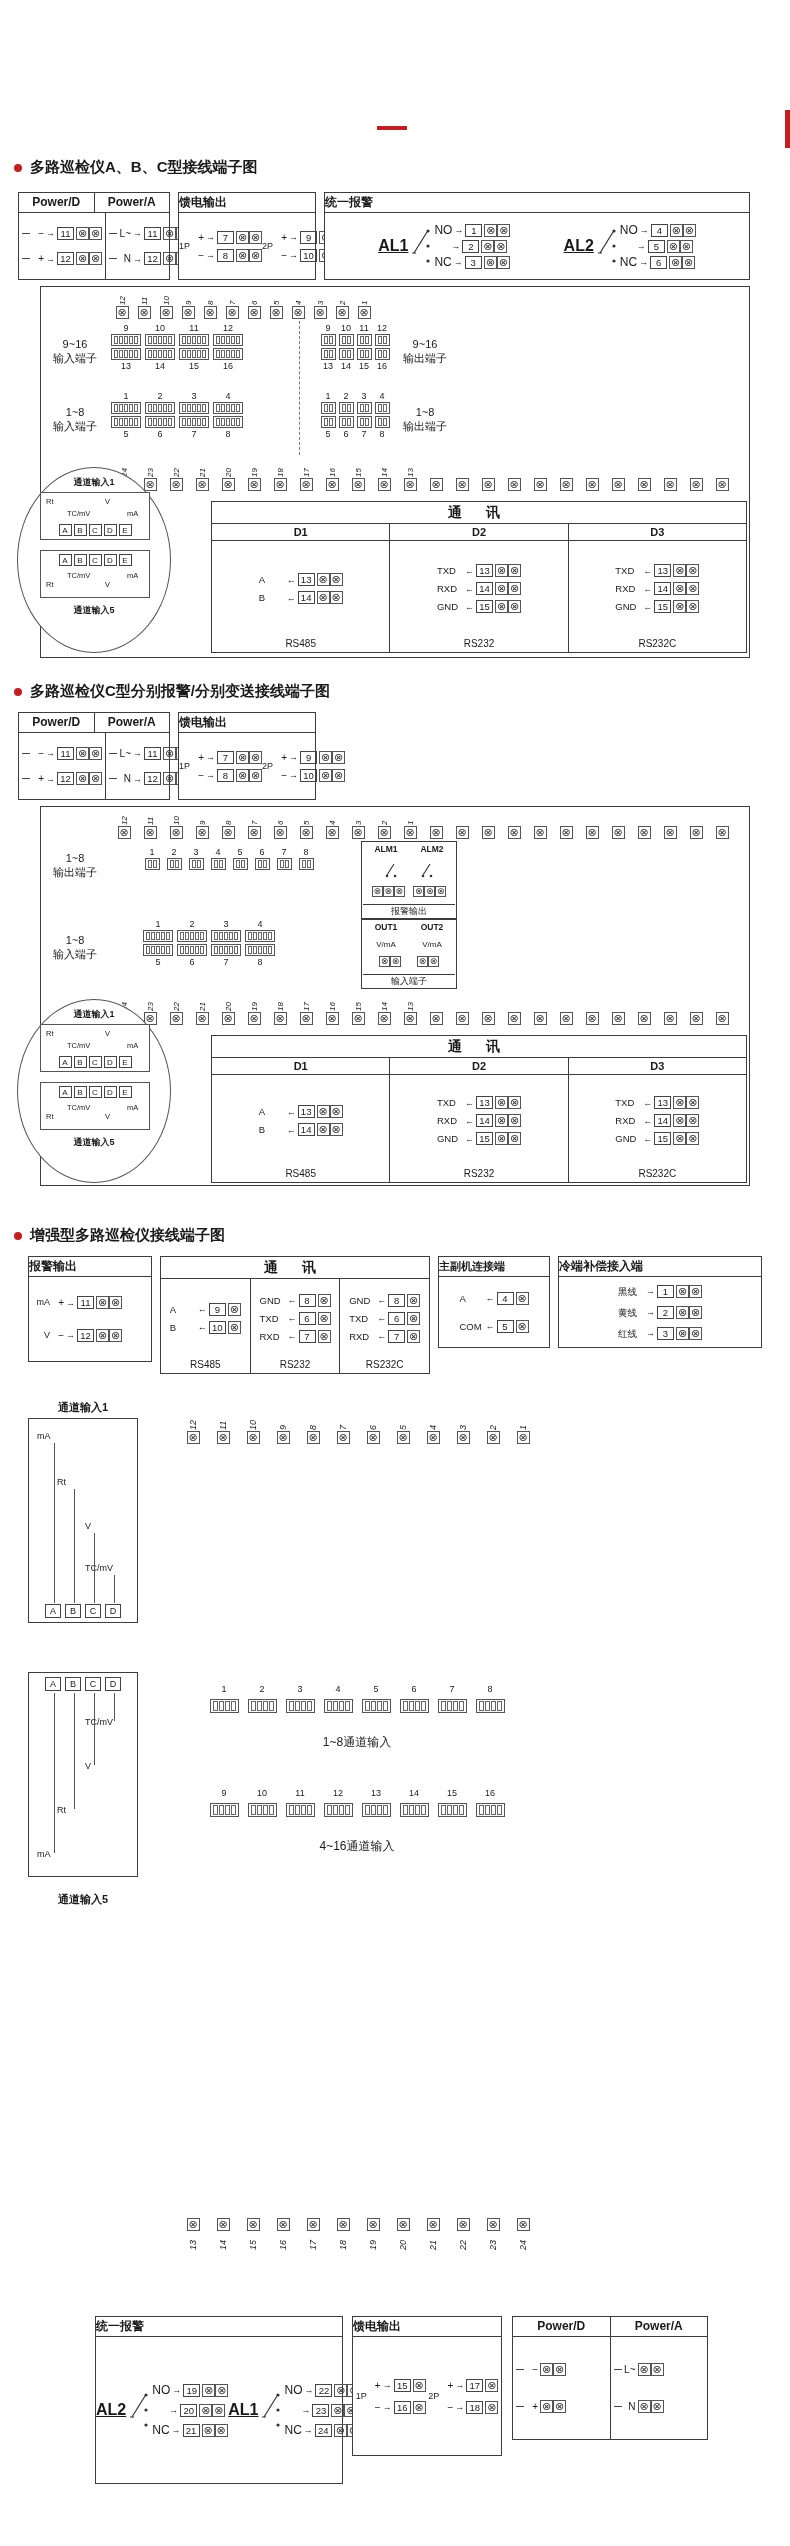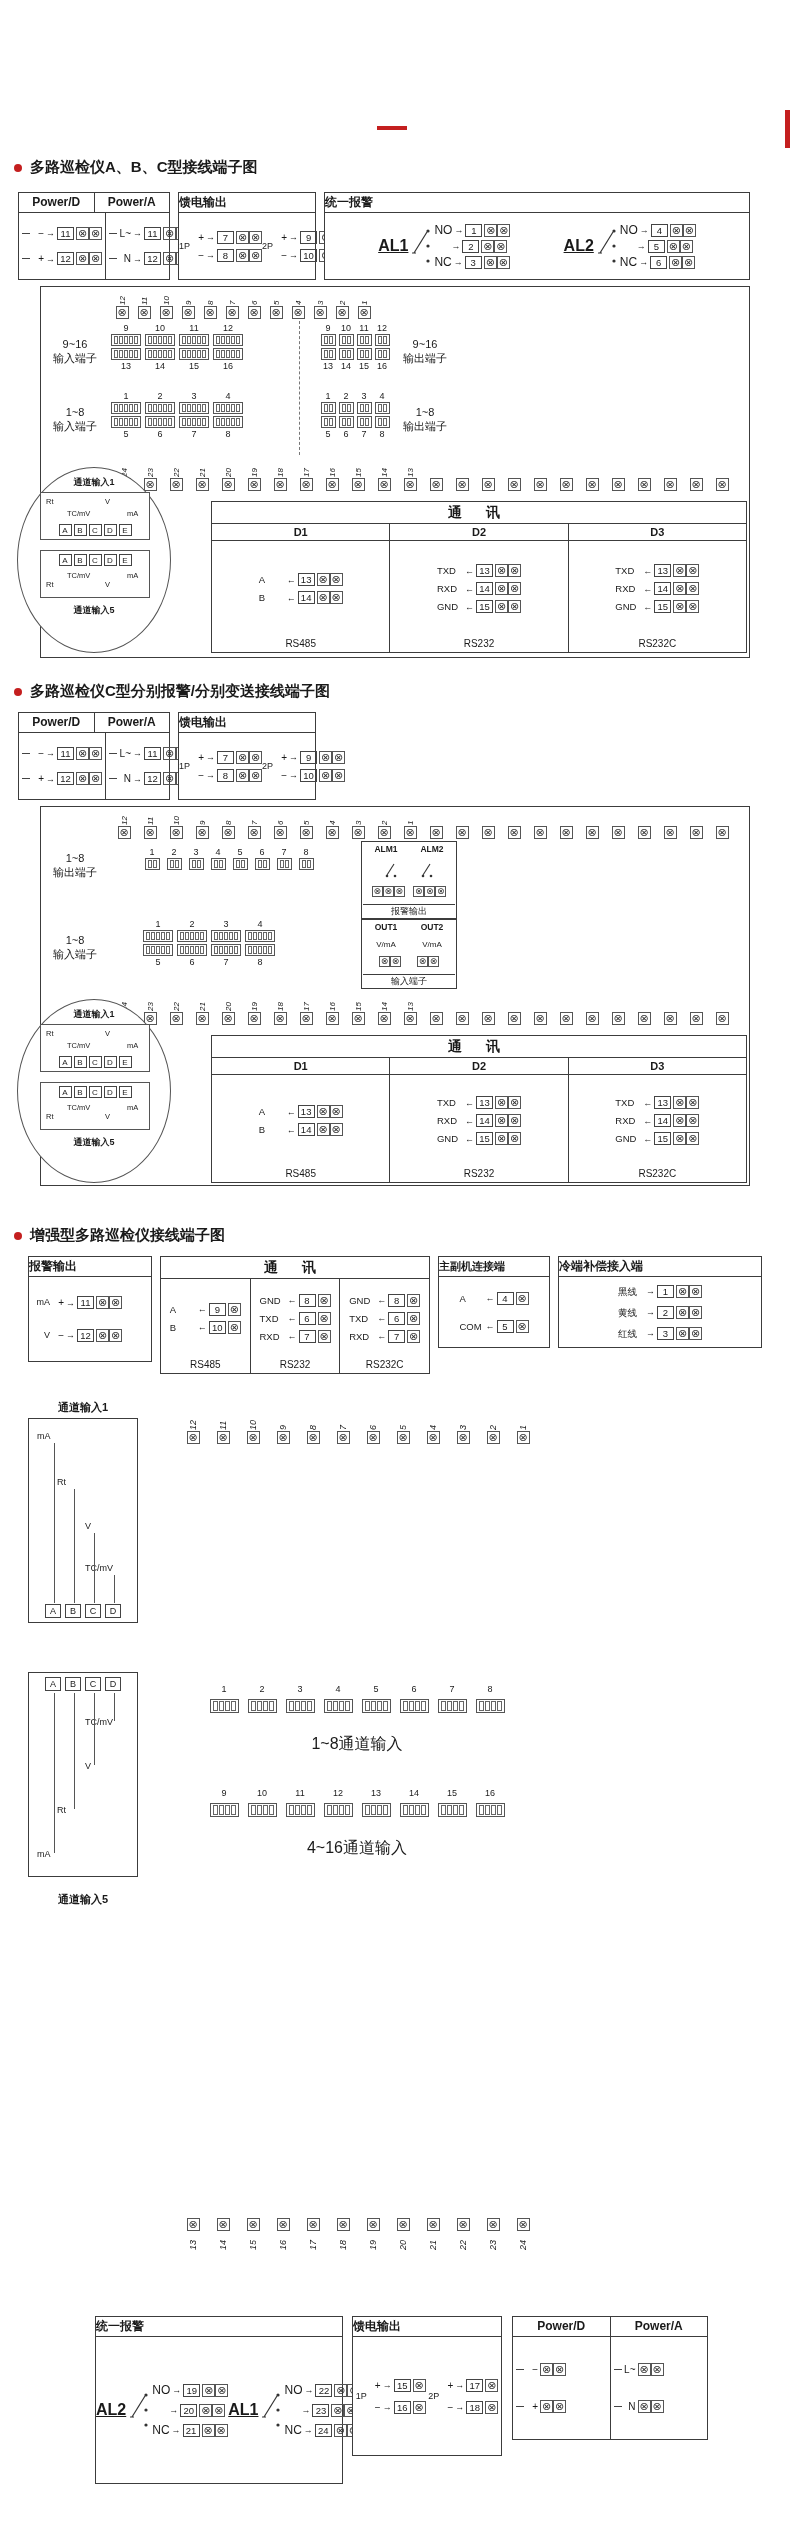--- a/index.html
+++ b/index.html
@@ -72,21 +72,21 @@
   .fnbox { position:absolute; border:1px solid #3c3c3c; background:#fff; display:flex; flex-direction:column; justify-content:space-between; padding:2px 1px 0; }
   .minihdr { display:flex; }
   .minihdr .mh { flex:1; text-align:center; font-size:8.5px; font-weight:bold; line-height:11px; }
   .minihdr .mh.sub { font-weight:normal; font-size:8px; }
   .minirelays, .miniscrews { display:flex; justify-content:space-evenly; }
   .mscrew { display:flex; }
   .mscrew .screw { width:11px; height:11px; font-size:9px; line-height:9px; }
   .minilabel { text-align:center; font-size:9px; line-height:13px; border-top:1px solid #3c3c3c; margin-top:1px; }
   .wline { position:absolute; width:1px; background:#555; }
   .chnlbl { position:absolute; font-size:11px; font-weight:bold; text-align:center; width:110px; }
-  .gcap { position:absolute; font-size:16px; text-align:center; width:304px; }
+  .gcap { position:absolute; font-size:12px; text-align:center; width:304px; }
 </style>
 </head>
 <body>
 
 <div id="page">
 
   <div class="abs title-dash"></div>
   <div class="abs edge-bar"></div>
 
   <div class="abs sec-head" style="left:14px;top:158px">

